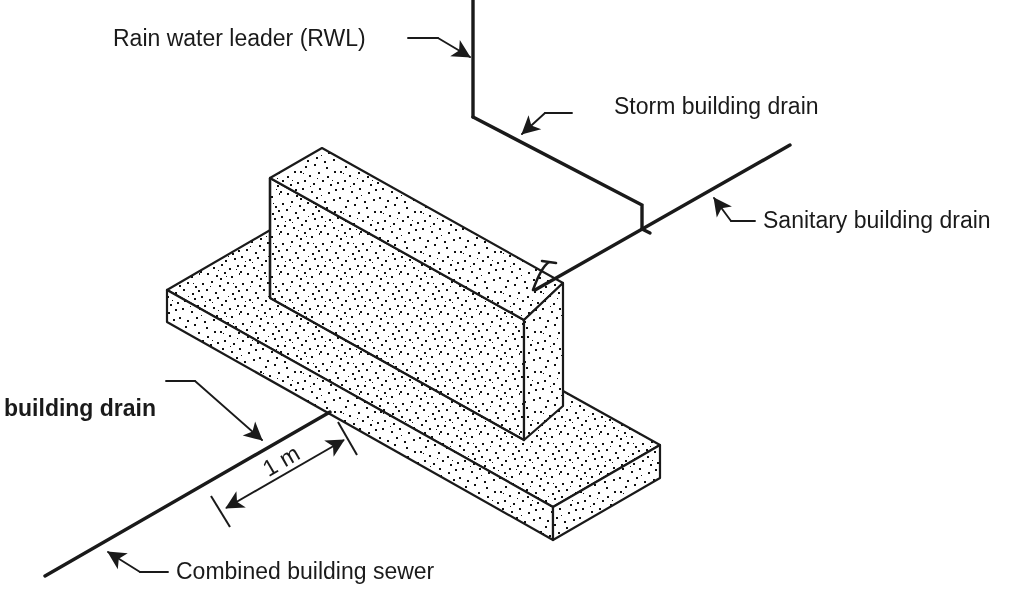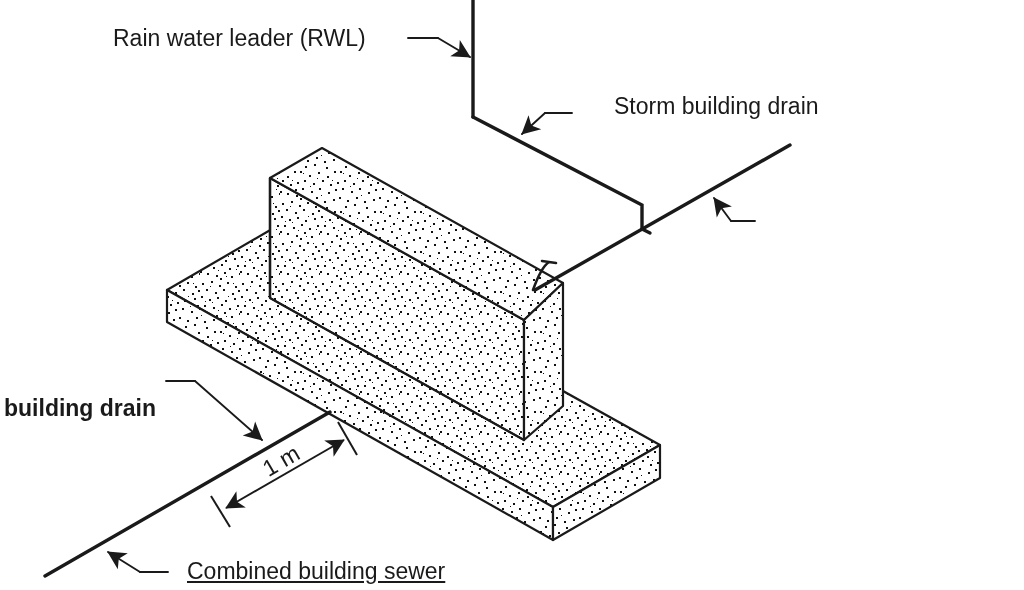--- a/index.html
+++ b/index.html
@@ -178,21 +178,22 @@
       <line x1="338" y1="422" x2="357" y2="455" stroke="#1a1a1a" stroke-width="2"></line>
 
       <path d="M 226 508 L 344 440" stroke="#1a1a1a" stroke-width="1.9" fill="none" marker-start="url(#arrowFilled)" marker-end="url(#arrowFilled)"></path>
     </g>
   </svg>
 
   <div class="lbl" style="left:113px;top:24px;">Rain water leader (RWL)</div>
 
   <div class="lbl" style="left:578px;top:92px;margin-left:36px;">Storm building drain</div>
 
+  <div class="lbl" style="left:763px;top:206px;">Sanitary building drain</div>
 
 
   <div class="lbl" style="left:4px;top:394px;font-weight:bold;">building drain</div>
 
-  <div class="lbl" style="left:187px;top:557px;text-decoration:underline;">Combined building sewer</div>
+  <div class="lbl" style="left:176px;top:557px;">Combined building sewer</div>
 
   <div class="dimtext" style="left:258px;top:459px;transform:rotate(-30deg);">1 m</div>
 
 </div>
 
 </body></html>

